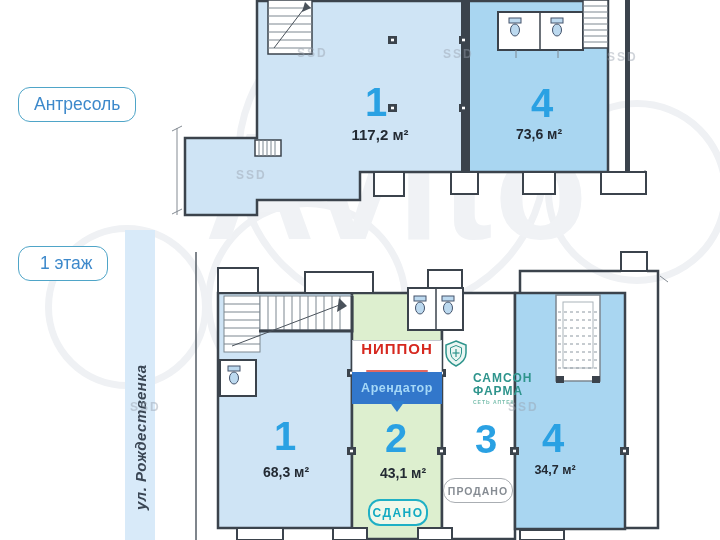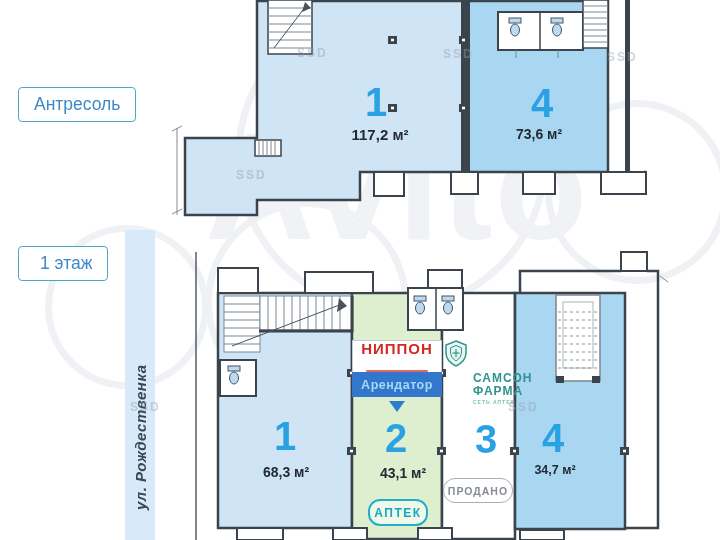--- a/index.html
+++ b/index.html
@@ -14,21 +14,21 @@
             color:rgba(150,160,172,.45);z-index:5;}
   
   .plan-svg{position:absolute;left:0;top:0;z-index:2;}
   
   .street-band{position:absolute;left:125px;top:230px;width:30px;height:310px;background:#d8eaf9;z-index:1;}
   .street-text{position:absolute;left:125px;top:335px;width:30px;height:205px;z-index:2;
                display:flex;align-items:center;justify-content:center;
                writing-mode:vertical-rl;transform:rotate(180deg);
                font-style:italic;font-size:15px;font-weight:600;color:#3a4654;letter-spacing:.5px;}
   
-  .floor-chip{position:absolute;z-index:4;background:#fff;border:1.5px solid #4fa5c8;border-radius:4px;
+  .floor-chip{position:absolute;z-index:4;background:#fff;border:1.5px solid #4fa5c8;border-radius:12px;
               color:#3d89cb;font-size:17.5px;padding:6px 15px;}
   .chip-mezz{left:18px;top:87px;}
   .chip-first{left:18px;top:246px;padding-left:21px;}
   
   .unit-num{position:absolute;z-index:3;transform:translate(-50%,-50%);
             color:#2aa1e3;font-weight:700;font-size:40px;line-height:1;}
   .unit-area{position:absolute;z-index:3;transform:translate(-50%,-50%);
              color:#232a33;font-weight:700;font-size:14px;white-space:nowrap;}
   .sm{font-size:12.5px;}
   
@@ -37,21 +37,21 @@
   .sdano{left:368px;top:487px;width:56px;height:23px;border:2px solid #1fb0c5;color:#12aac2;
          background:rgba(255,255,255,.55);font-size:12px;letter-spacing:1.5px;}
   .prodano{left:443px;top:466px;width:68px;height:23px;border:1.5px solid #aaaeb3;color:#868c93;
            background:#fff;font-size:10.5px;letter-spacing:1px;}
   
   .nippon{position:absolute;left:352px;top:340px;width:90px;z-index:4;}
   .nippon-top{background:#fff;border:1px solid #c4cad0;border-bottom:none;height:31px;
               display:flex;flex-direction:column;align-items:center;justify-content:space-between;}
   .nippon-name{color:#d6281f;font-weight:700;font-size:15px;letter-spacing:1px;line-height:1;}
   .nippon-tag{width:62px;height:2.5px;background:#d6281f;opacity:.7;margin-top:3px;border-radius:1px;}
-  .nippon-bar{background:#3277cb;height:25px;display:flex;align-items:center;justify-content:center;
+  .nippon-bar{background:#3277cb;height:32px;display:flex;align-items:center;justify-content:center;
               color:#a5d8f7;font-weight:700;font-size:12.5px;letter-spacing:.5px;}
   .pointer-down{position:absolute;left:389px;top:401px;width:0;height:0;z-index:4;
                 border-left:8px solid transparent;border-right:8px solid transparent;
                 border-top:11px solid #2e7ecf;}
   
   .samson{position:absolute;left:444px;top:340px;z-index:4;display:flex;align-items:flex-start;gap:5px;}
   .samson-txt{display:flex;flex-direction:column;line-height:1.1;margin-top:32px;}
   .samson-name{color:#2e948c;font-weight:700;font-size:12px;letter-spacing:1px;}
   .samson-tag{color:#7bbfae;font-weight:700;font-size:5px;letter-spacing:1px;margin-top:2px;}
 </style>
@@ -274,21 +274,21 @@
       <line x1="12" y1="9" x2="12" y2="17" stroke="#2e948c" stroke-width="1.2"></line>
       <line x1="8.5" y1="13" x2="15.5" y2="13" stroke="#2e948c" stroke-width="1.2"></line>
     </svg>
     <div class="samson-txt">
       <span class="samson-name">САМСОН</span>
       <span class="samson-name">ФАРМА</span>
       <span class="samson-tag">СЕТЬ АПТЕК</span>
     </div>
   </div>
 
-  <div class="status-box sdano">АПТЕК</div>
+  <div class="status-box sdano">СДАНО</div>
   <div class="status-box prodano">ПРОДАНО</div>
 
   <span class="wm-stamp" style="left:297px;top:46px;">SSD</span>
   <span class="wm-stamp" style="left:443px;top:47px;">SSD</span>
   <span class="wm-stamp" style="left:607px;top:50px;">SSD</span>
   <span class="wm-stamp" style="left:236px;top:168px;">SSD</span>
   <span class="wm-stamp" style="left:130px;top:400px;">SSD</span>
   <span class="wm-stamp" style="left:508px;top:400px;">SSD</span>
 
 </div>

